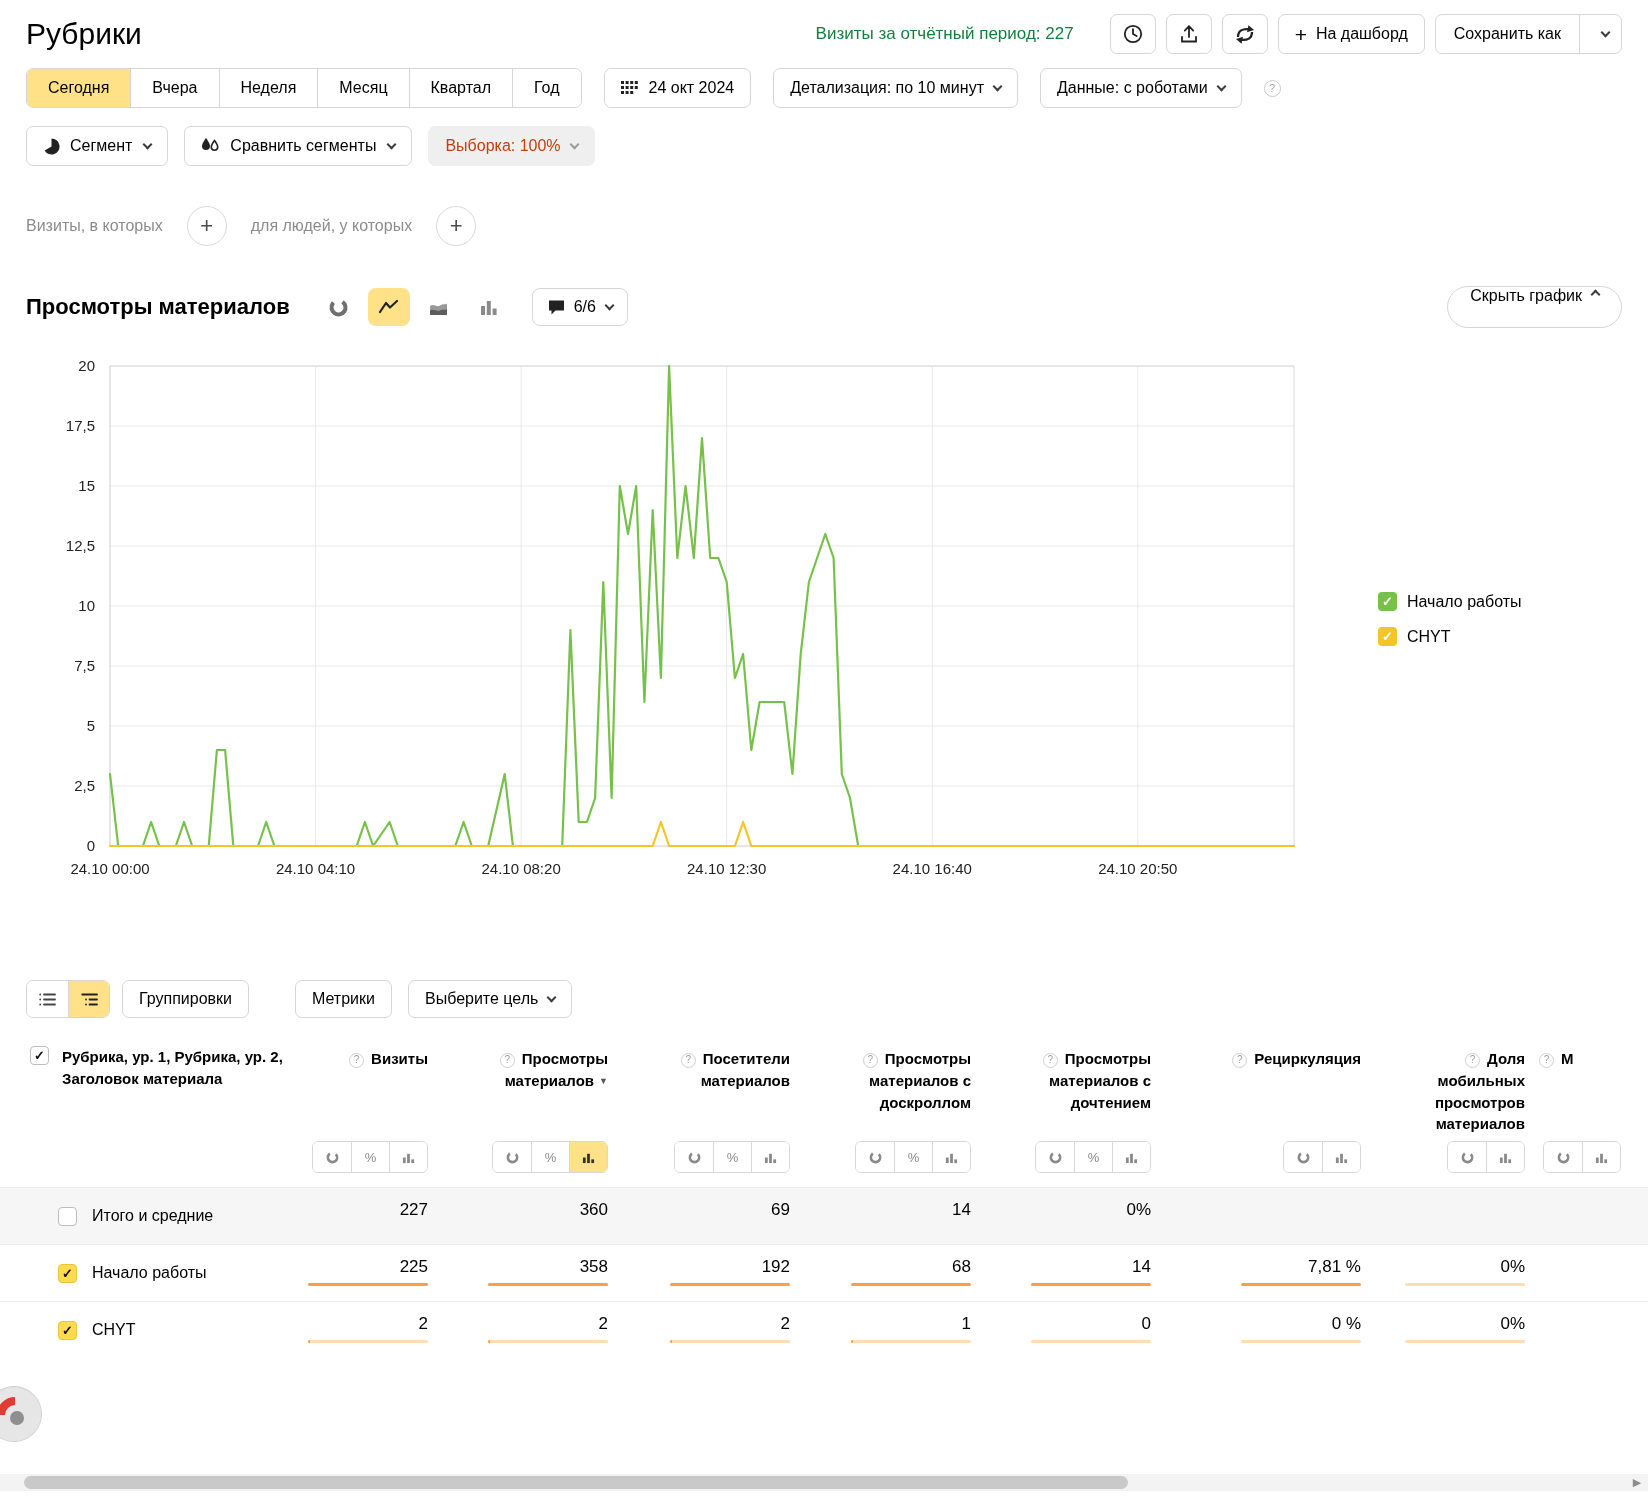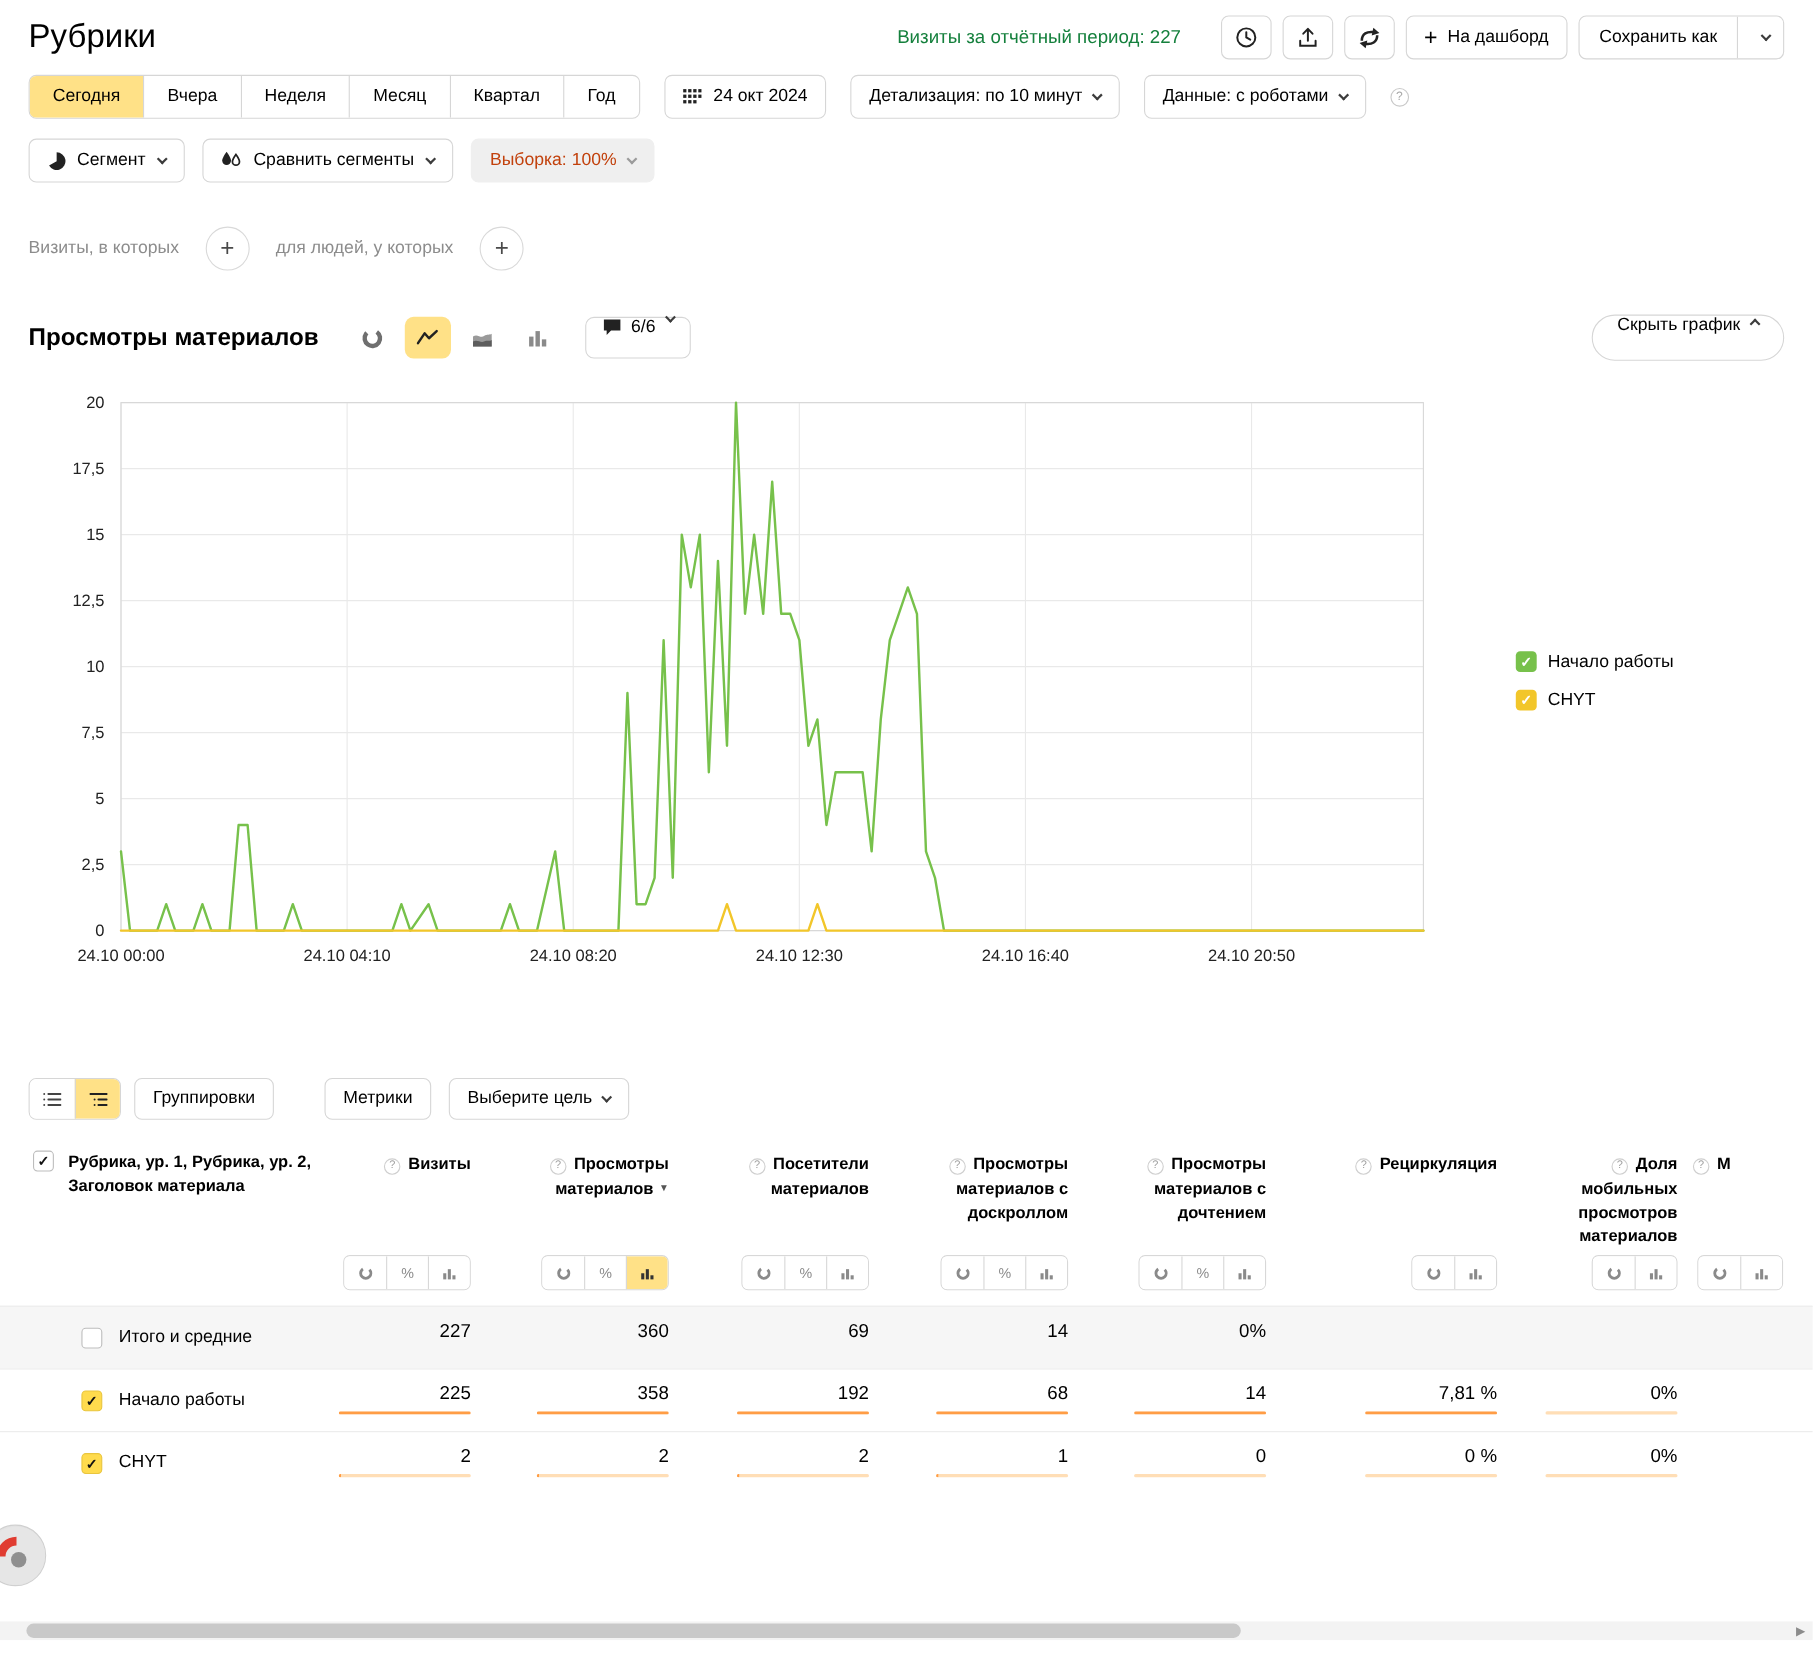--- a/index.html
+++ b/index.html
@@ -48,21 +48,21 @@
   .plus-circle {
     width:40px; height:40px; border-radius:50%; border:1px solid #d9d9d9; background:#fff; color:#4a4a4a;
     display:inline-flex; align-items:center; justify-content:center; font-size:22px; cursor:pointer; margin:0 10px;
   }
 
   
   .chart-head { display:flex; align-items:center; padding:40px 26px 0 26px; }
   .chart-title { font-size:22px; font-weight:700; margin-right:28px; }
   .cticon { width:42px; height:38px; border-radius:8px; display:inline-flex; align-items:center; justify-content:center; cursor:pointer; margin-right:8px; }
   .cticon.active { background:#ffe187; }
-  .comments-btn { height:38px; border:1px solid #d6d6d6; border-radius:8px; background:#fff; display:inline-flex; padding:0 14px; font-size:16px; margin-left:14px; cursor:pointer; gap:8px; }
+  .comments-btn { height:38px; border:1px solid #d6d6d6; border-radius:8px; background:#fff; display:inline-flex; align-items:center; padding:0 14px; font-size:16px; margin-left:14px; cursor:pointer; gap:8px; }
   .hide-chart { margin-left:auto; height:42px; border:1px solid #d6d6d6; border-radius:21px; background:#fff; display:inline-flex; align-items:flex-start; padding:0 22px; font-size:16px; cursor:pointer; }
 
   
   .chart-area { position:relative; margin-top:26px; height:560px; }
   .legend { position:absolute; left:1378px; top:238px; display:flex; flex-direction:column; gap:16px; }
   .legend-item { display:flex; align-items:center; gap:10px; font-size:16px; cursor:pointer; }
   .lcb { width:19px; height:19px; border-radius:4px; display:inline-flex; align-items:center; justify-content:center; color:#fff; font-size:13px; font-weight:700; }
 
   
   .ttoolbar { display:flex; align-items:center; padding:20px 26px 16px 26px; margin-top:46px; }
@@ -86,21 +86,21 @@
   .tcell { text-align:right; padding-right:14px; }
   .tcell.left { text-align:left; padding-left:4px; }
   .tgroup { display:inline-flex; border:1px solid #d8d8d8; border-radius:6px; overflow:hidden; background:#fff; }
   .tbtn { width:38px; height:30px; display:flex; align-items:center; justify-content:center; border-left:1px solid #d8d8d8; color:#8a8a8a; font-size:13px; cursor:pointer; background:#fff; }
   .tbtn:first-child { border-left:none; }
   .tbtn.active { background:#ffe187; }
 
   .trow { border-top:1px solid #ececec; height:57px; align-items:stretch; }
   .trow:last-child { border-bottom:1px solid #ececec; }
   .trow.total { background:#f6f6f6; }
-  .dimcell { display:flex; align-items:center; gap:15px; padding-left:74px; font-size:16px; }
+  .dimcell { display:flex; align-items:center; gap:15px; padding-left:58px; font-size:16px; }
   .numcell { text-align:right; padding:12px 14px 0 0; font-size:17px; }
   .bar { height:3px; width:120px; margin:6px 0 0 auto; background:#ffdeb6; border-radius:2px; overflow:hidden; }
   .bar i { display:block; height:100%; background:#ff9d45; }
 
   .cb { width:19px; height:19px; border:1px solid #bdbdbd; border-radius:4px; background:#fff; display:inline-flex; align-items:center; justify-content:center; cursor:pointer; flex:none; }
   .cb .tick { font-size:13px; font-weight:700; color:transparent; line-height:1; }
   .cb.checked .tick { color:#111; }
   .cb.checked.yellow { background:#ffdb4d; border-color:#e9c53e; }
 
   

